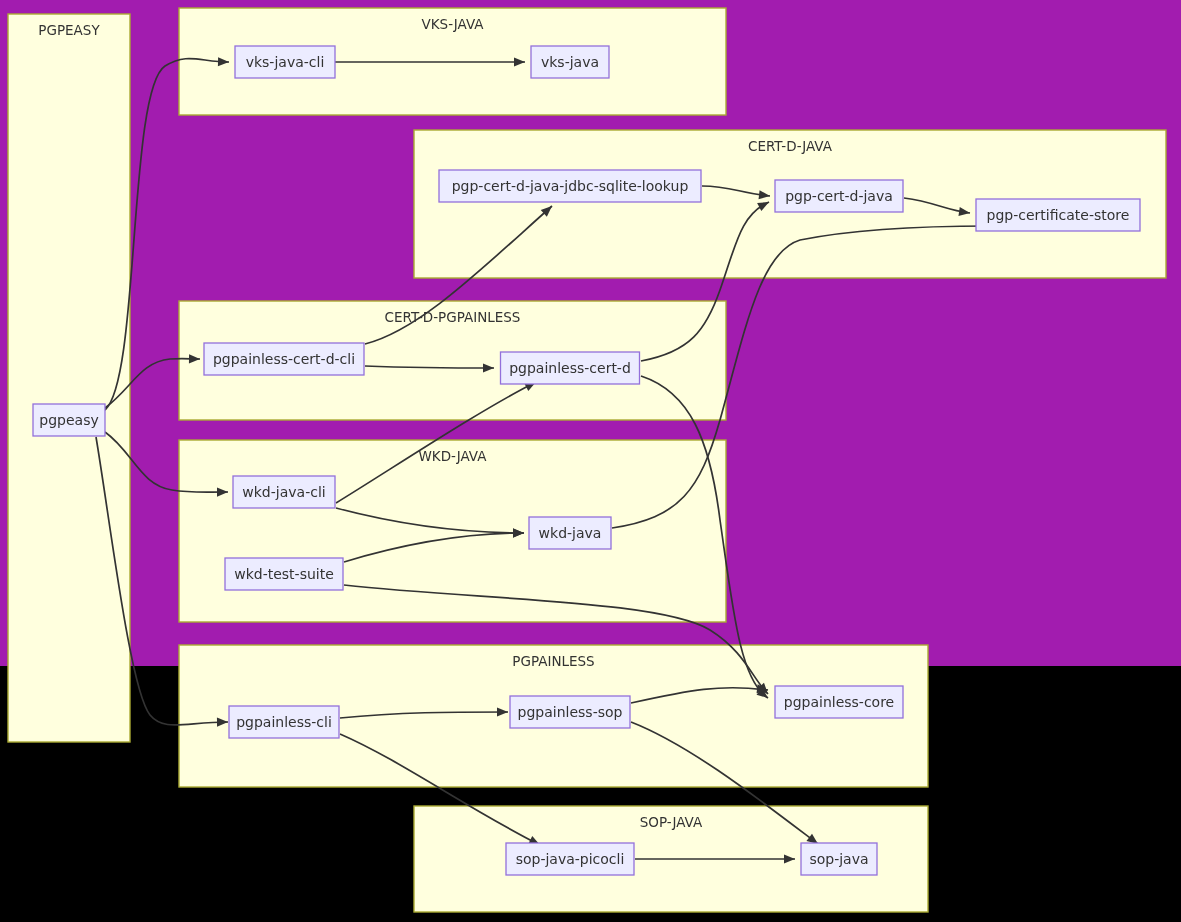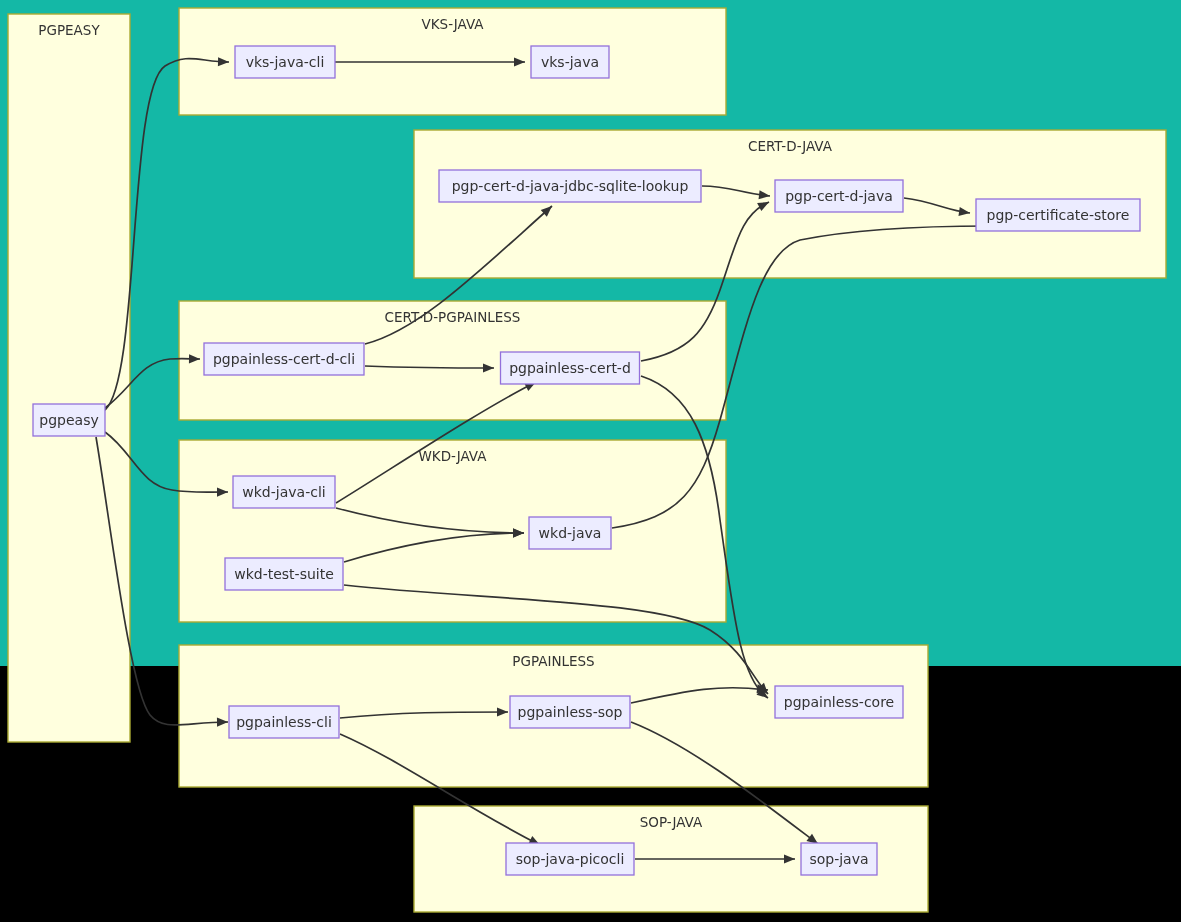--- a/index.html
+++ b/index.html
@@ -1,17 +1,17 @@
 <!DOCTYPE html>
 <html><head>
 <meta charset="utf-8">
 <style>
   html,body{margin:0;padding:0;background:#000;}
   body{width:1181px;height:922px;overflow:hidden;font-family:"DejaVu Sans","Liberation Sans",sans-serif;}
-  #diagram{position:relative;width:1181px;height:666px;background:#14b8a6;}
+  #diagram{position:relative;width:1181px;height:666px;background:#a21caf;}
   svg{display:block;}
   .cluster-rect{fill:#ffffde;stroke:#aaaa33;stroke-width:1.4px;}
   .cluster-label{font-size:13.5px;fill:#333333;text-anchor:middle;dominant-baseline:middle;}
   .node-rect{fill:#ececff;stroke:#9370db;stroke-width:1.3px;}
   .node-label{font-size:14px;fill:#333333;text-anchor:middle;dominant-baseline:middle;}
   .edge{fill:none;stroke:#333333;stroke-width:1.7px;}
   .edge-head{fill:#333333;stroke:none;}
 </style>
 </head>
 <body>

